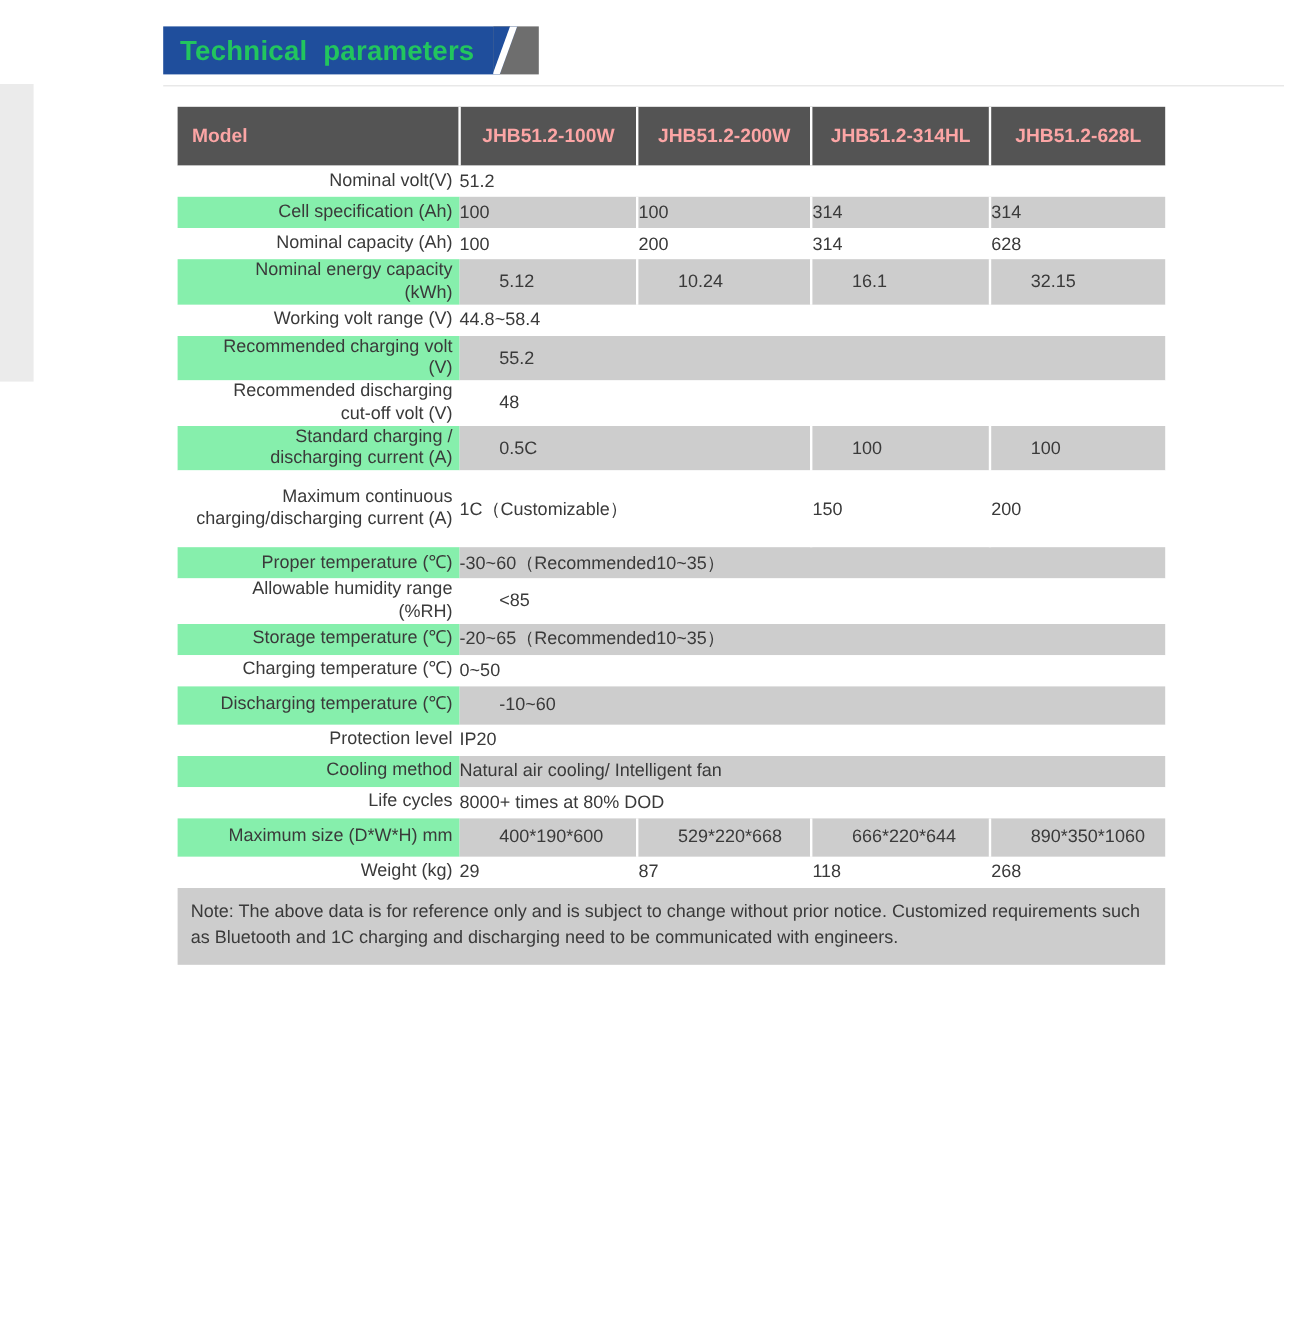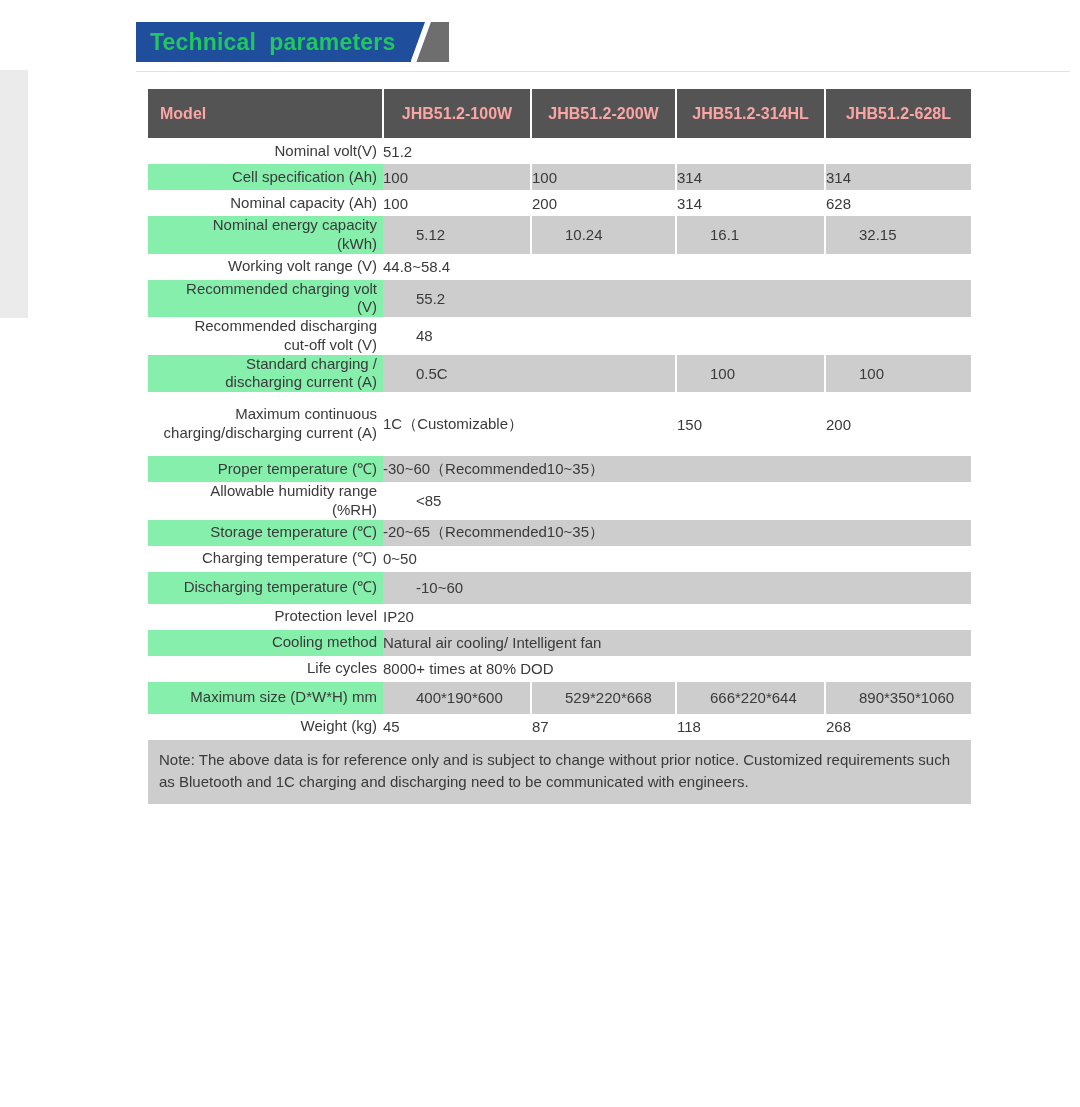--- a/index.html
+++ b/index.html
@@ -278,21 +278,21 @@
       </tr>
       <tr class="shade h2">
         <td class="lbl">Maximum size (D*W*H) mm</td>
         <td class="val">400*190*600</td>
         <td class="val">529*220*668</td>
         <td class="val">666*220*644</td>
         <td class="val">890*350*1060</td>
       </tr>
       <tr class="plain">
         <td class="lbl">Weight (kg)</td>
-        <td class="val">45</td>
+        <td class="val">29</td>
         <td class="val">87</td>
         <td class="val">118</td>
         <td class="val">268</td>
       </tr>
       <tr class="note">
         <td colspan="5">Note: The above data is for reference only and is subject to change without prior notice. Customized requirements such as  Bluetooth and 1C charging and discharging need to be communicated with engineers.</td>
       </tr>
     </tbody>
 </table>
 

